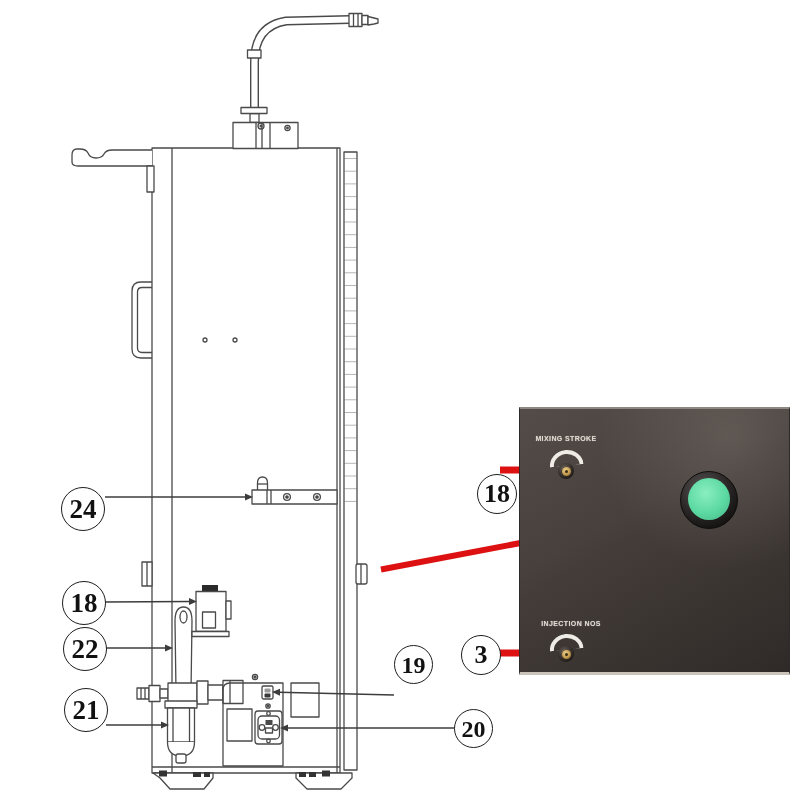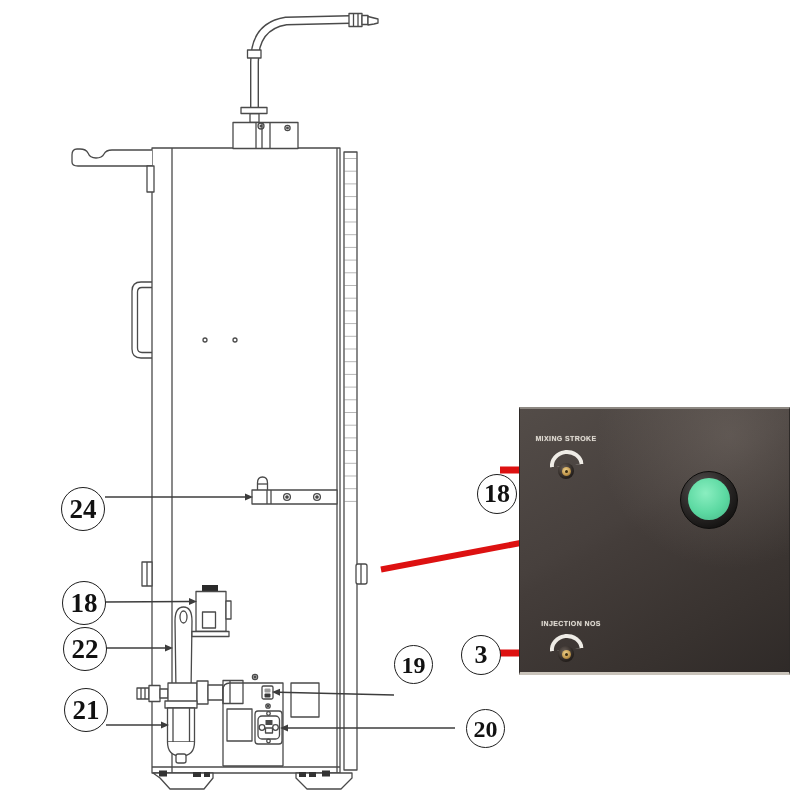--- a/index.html
+++ b/index.html
@@ -272,17 +272,17 @@
       <div class="brass"></div>
       <div class="slot"></div>
     </div>
   </div>
 
   <div class="callout co-lg" style="left:61px;top:475px;margin-top:12px;">24</div>
   <div class="callout co-lg" style="left:62px;top:581px;">18</div>
   <div class="callout co-lg" style="left:63px;top:627px;">22</div>
   <div class="callout co-lg" style="left:64px;top:688px;">21</div>
   <div class="callout co-sm" style="left:394px;top:645px;">19</div>
-  <div class="callout co-sm" style="left:466px;top:709px;">20</div>
+  <div class="callout co-sm" style="left:454px;top:709px;">20</div>
   <div class="callout co-md" style="left:477px;top:450px;margin-top:24px;">18</div>
   <div class="callout co-md" style="left:461px;top:635px;">3</div>
 
 </div>
 
 </body></html>

